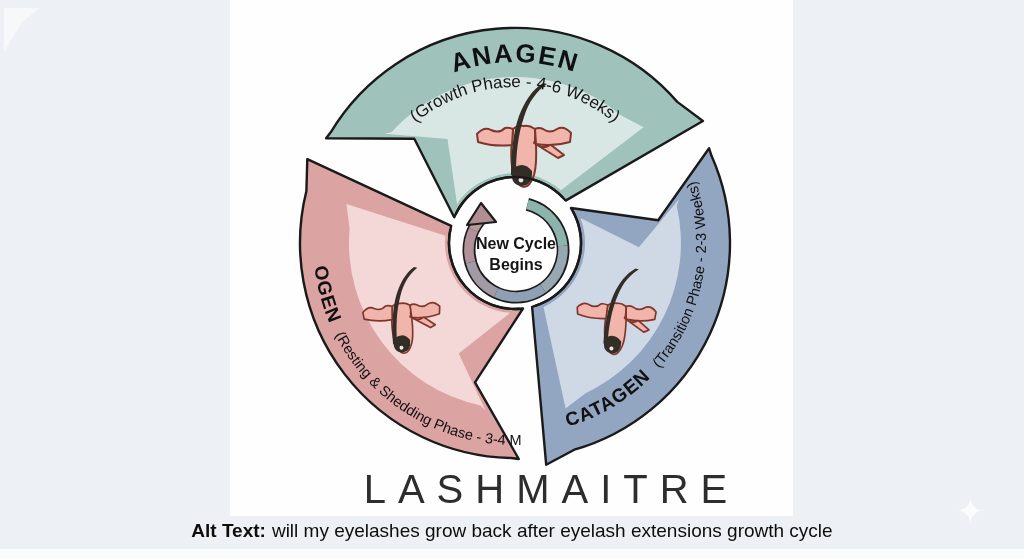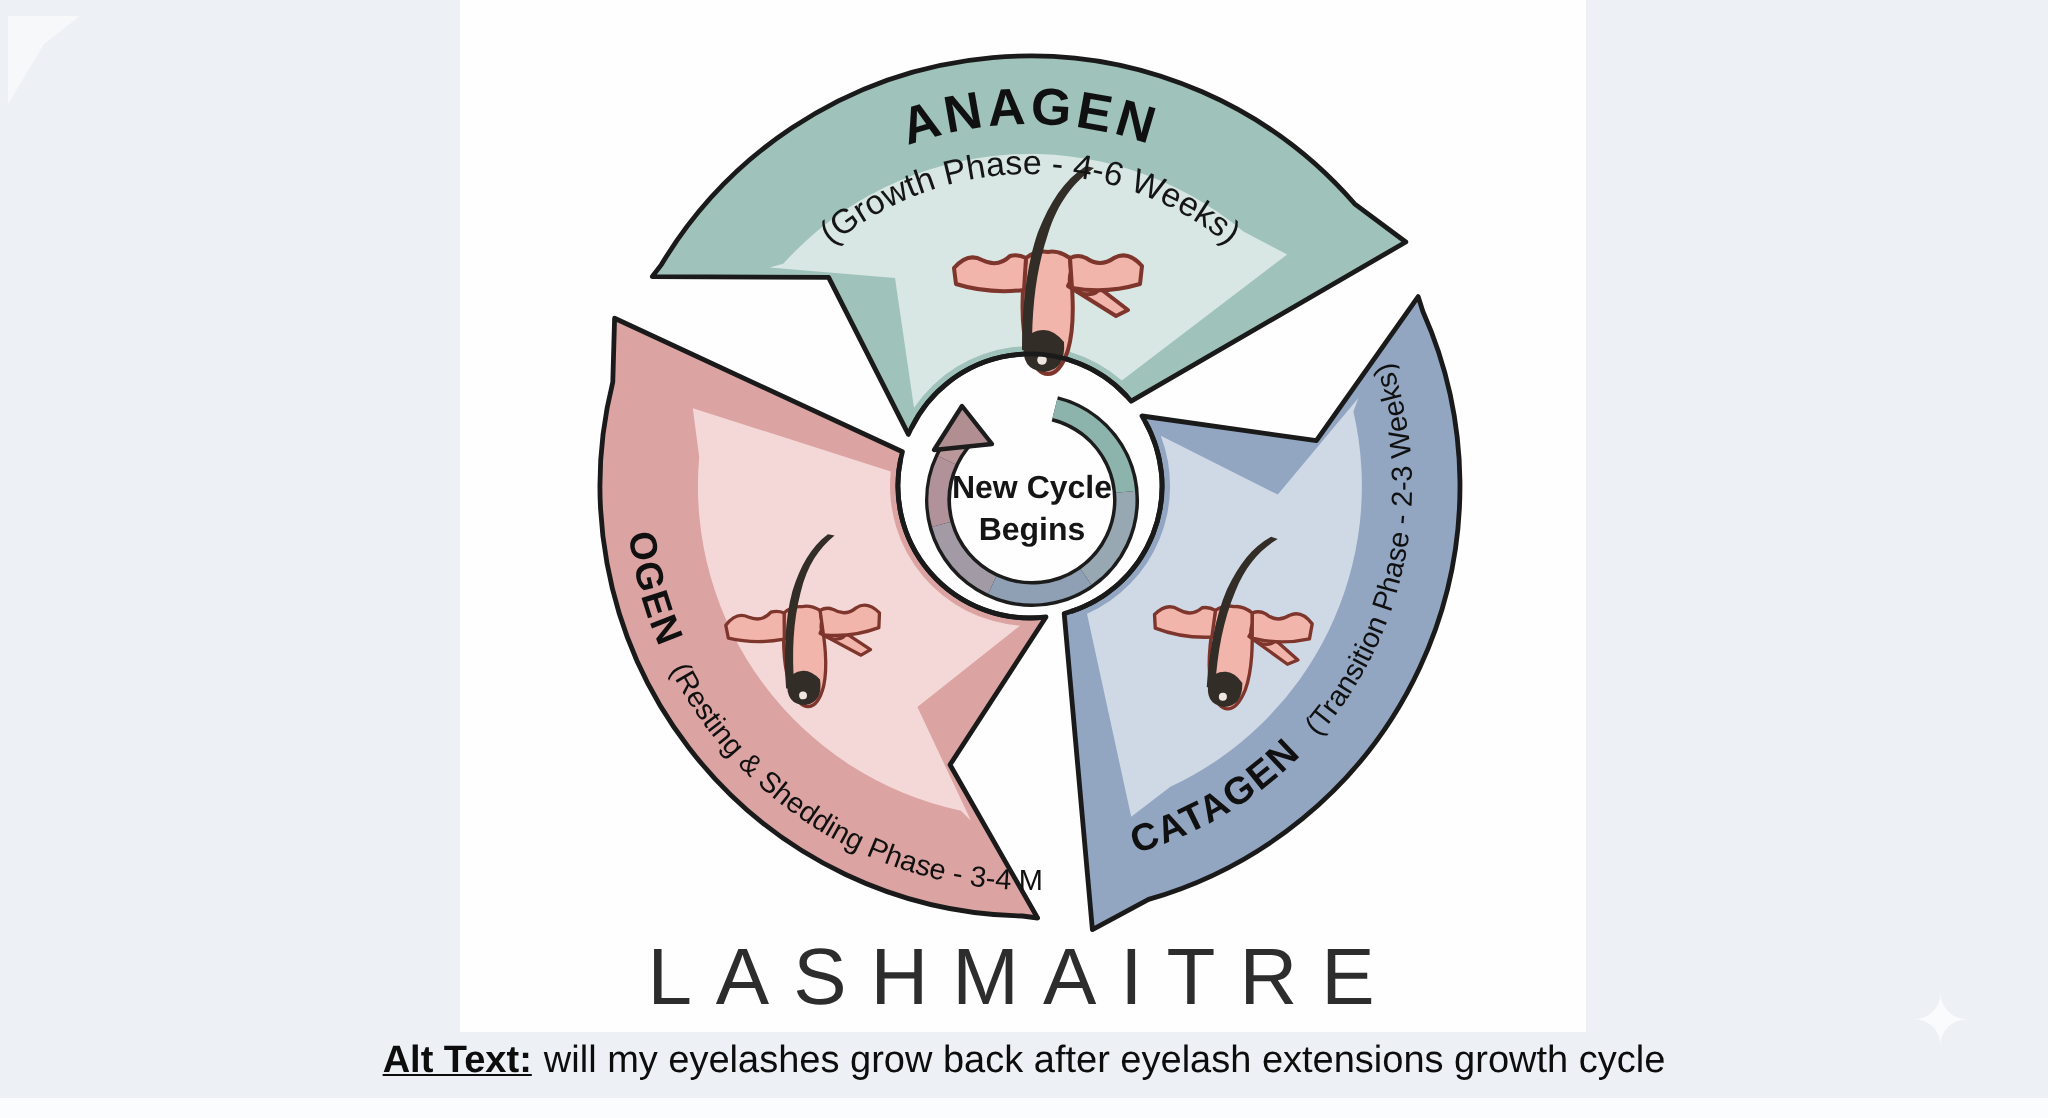--- a/index.html
+++ b/index.html
@@ -10,26 +10,27 @@
   }
   .panel{
     position:absolute;left:230px;top:0;width:563px;height:516px;
     background:#fefefe;
   }
   .diagram-svg{position:absolute;left:0;top:0;}
   .brand{
     position:absolute;left:230px;top:467px;width:563px;
     text-align:center;font-size:40px;font-weight:400;letter-spacing:12px;
     color:#2d2d2d;
+    padding-left:40px;
   }
   .caption{
     position:absolute;left:0;top:520px;width:1024px;text-align:center;
     font-size:19px;color:#0d0d0d;
   }
-  .caption .cap-label{font-weight:bold;text-decoration:underline;}
+  .caption .cap-label{font-weight:bold;}
   .caption .cap-text{margin-left:6px;}
   .bottom-strip{
     position:absolute;left:0;top:549px;width:1024px;height:10px;
     background:#fbfcfe;
   }
   .sparkle{
     position:absolute;left:956px;top:494px;font-size:34px;color:#ffffff;
     opacity:.75;line-height:1;
   }
   .corner-deco{

